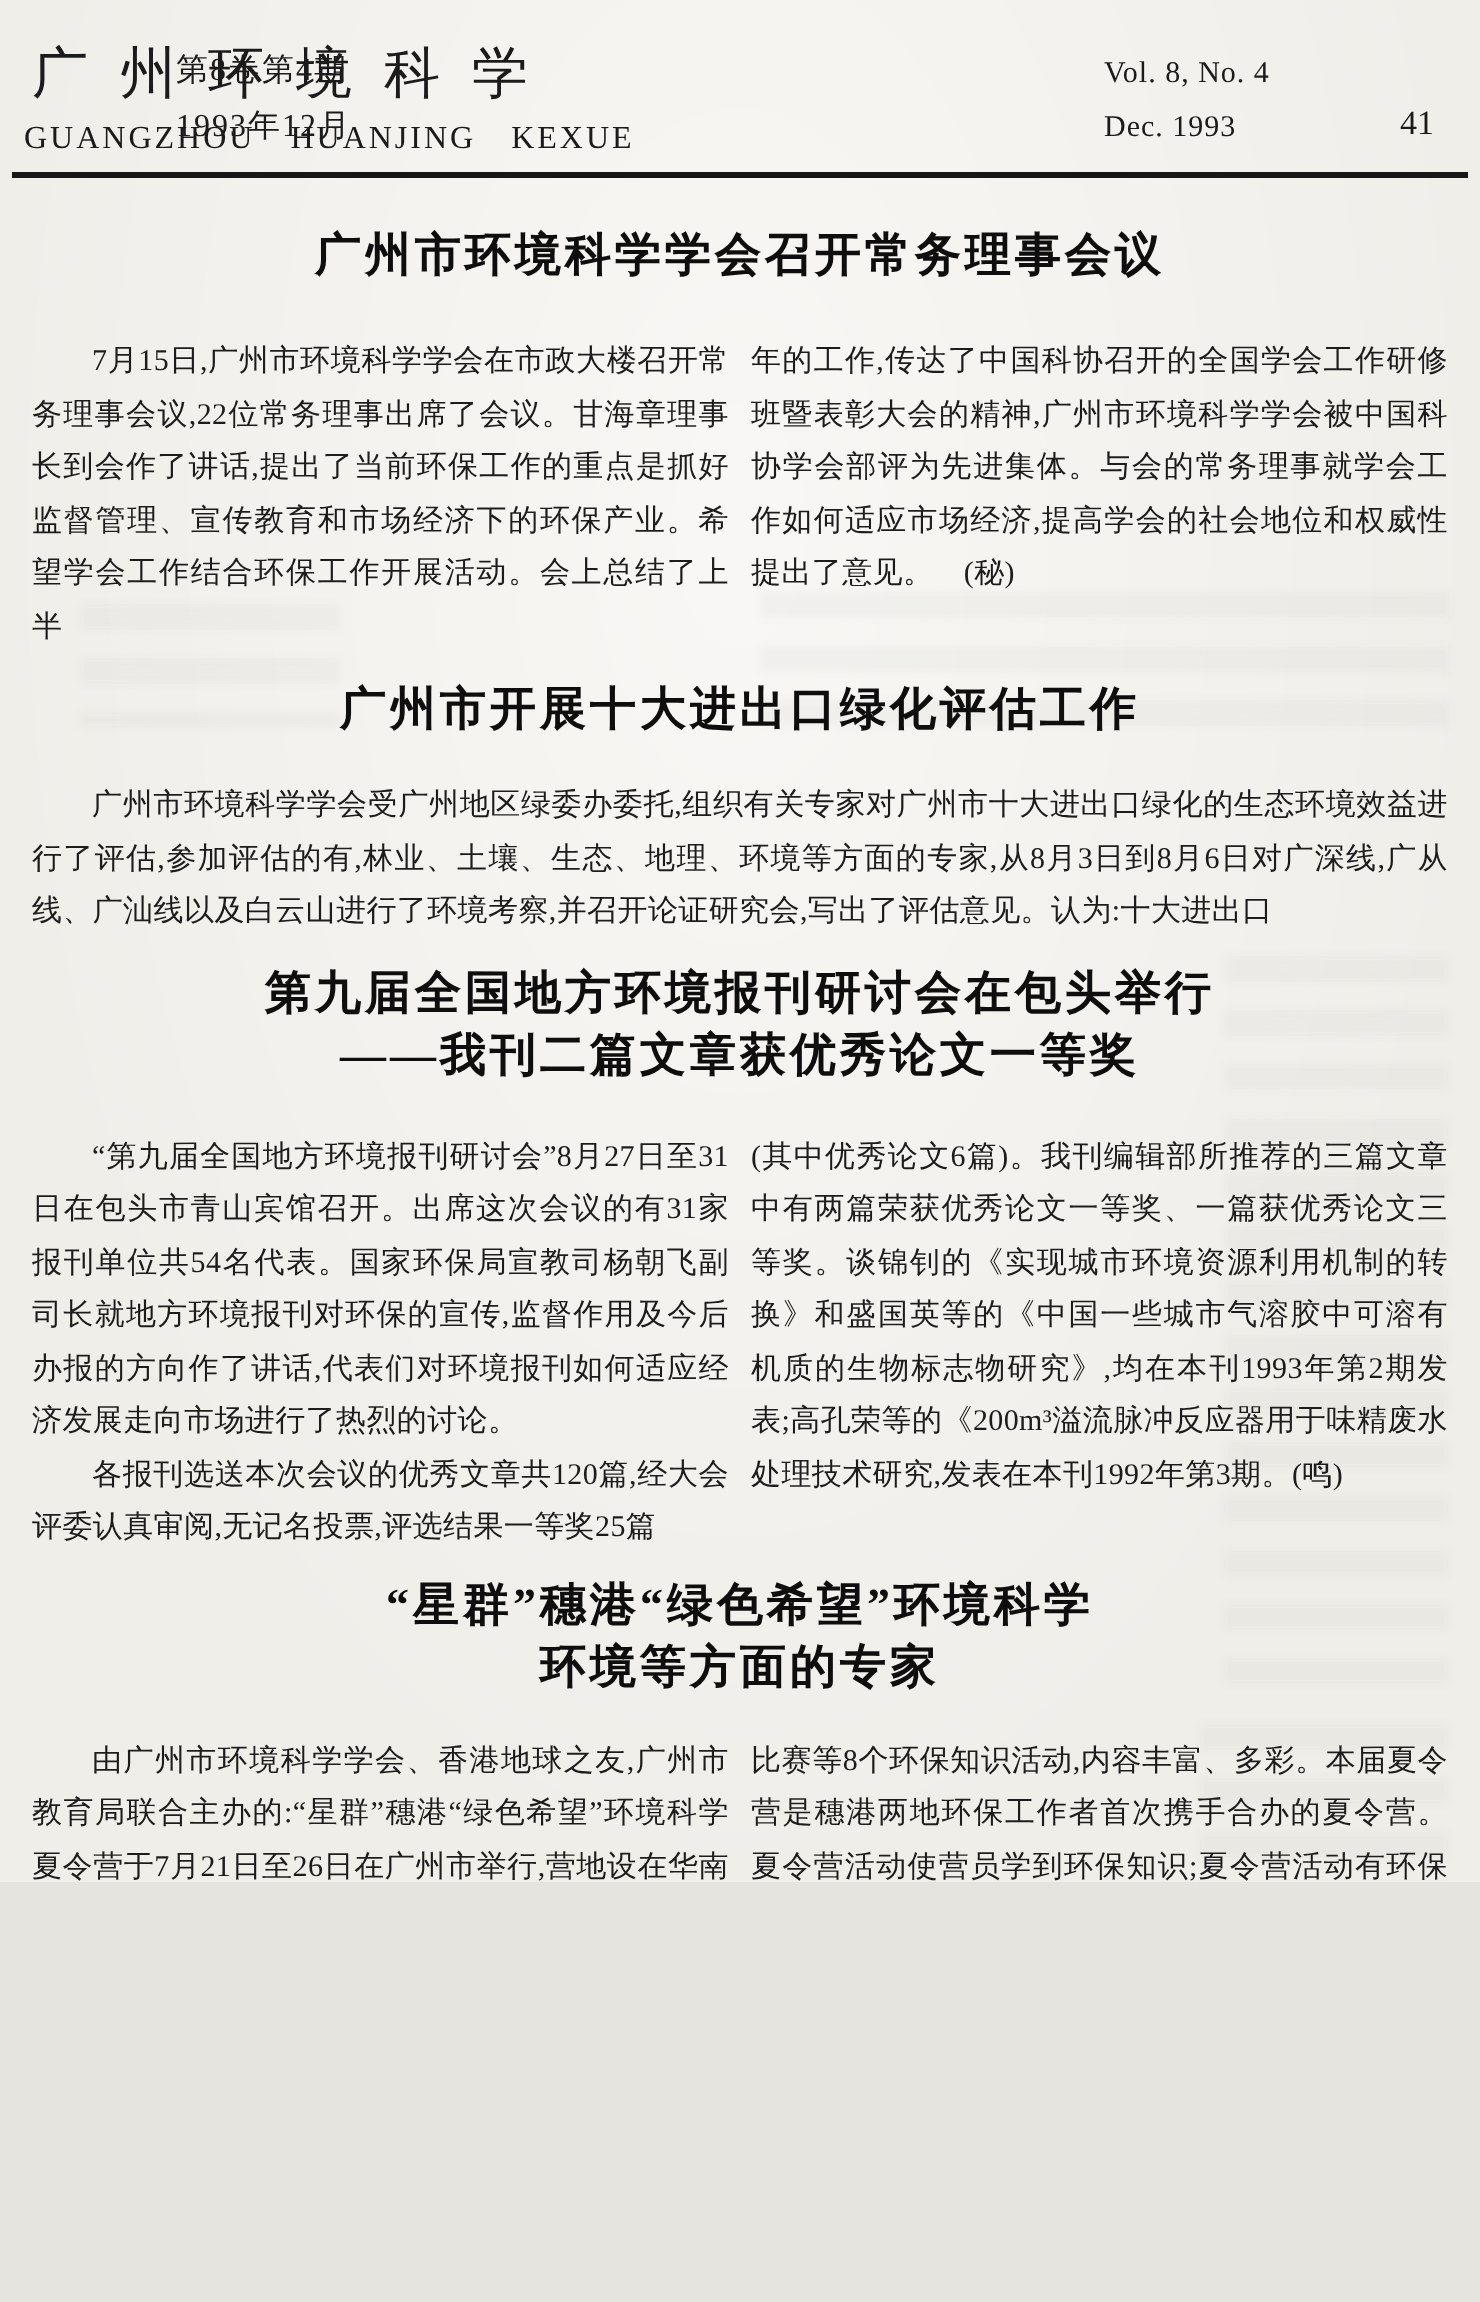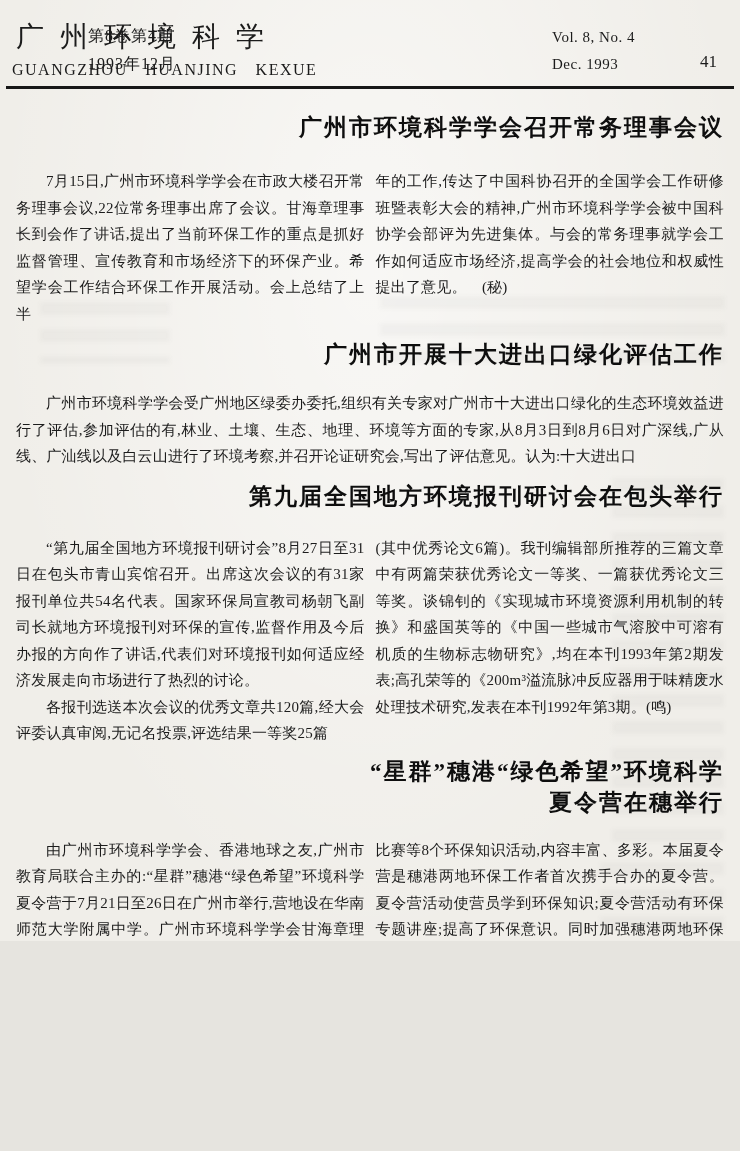--- a/index.html
+++ b/index.html
@@ -20,21 +20,21 @@
   .hdr-left  { position:absolute; left:88px;  top:22px; font-size:16px; line-height:28px; letter-spacing:1px; }
   .masthead  { position:absolute; left:0; right:0; top:18px; }
   .mh-cn     { font-size:28px; letter-spacing:16px; text-indent:16px; font-weight:500; }
   .mh-py     { font-size:16px; letter-spacing:1.5px; word-spacing:12px; margin-top:5px;padding-left:12px; }
   .hdr-right { position:absolute; left:552px; top:24px; font-size:15px; line-height:27px; letter-spacing:.5px; }
   .page-num  { position:absolute; left:700px; top:52px; font-size:17px; }
   .rule      { position:absolute; left:6px; right:6px; top:86px; height:3px; background:#171717; }
   
   .content { padding:0 16px; position:relative; }
   .title {
-    margin:0; text-align:right; font-weight:700; color:#0e0e0e;
+    margin:0; text-align:center; font-weight:700; color:#0e0e0e;
     font-size:23px; line-height:30px; letter-spacing:2px;
     font-family:"Liberation Serif","DejaVu Serif",serif;
   }
   .t-sub { line-height:31px; }
   .a1 .title { margin-top:23px; }
   .a2 .title { margin-top:13px; }
   .a3 .title-block { margin-top:12px; }
   .a4 .title-block { margin-top:10px; }
   .cols { display:flex; gap:11px; }
   .a1 .cols { margin-top:25px; }
@@ -104,36 +104,37 @@
       <div class="cols">
         <div class="col">
           <p class="indent">广州市环境科学学会受广州地区绿委办委托,组织有关专家对广州市十大进出口绿化的生态环境效益进行了评估,参加评估的有,林业、土壤、生态、地理、环境等方面的专家,从8月3日到8月6日对广深线,广从线、广汕线以及白云山进行了环境考察,并召开论证研究会,写出了评估意见。认为:十大进出口</p>
         </div>
       </div>
     </section>
 
     <section class="article a3">
       <div class="title-block">
         <h2 class="title">第九届全国地方环境报刊研讨会在包头举行</h2>
+        <h2 class="title t-sub">——我刊二篇文章获优秀论文一等奖</h2>
       </div>
       <div class="cols">
         <div class="col">
           <p class="indent">“第九届全国地方环境报刊研讨会”8月27日至31日在包头市青山宾馆召开。出席这次会议的有31家报刊单位共54名代表。国家环保局宣教司杨朝飞副司长就地方环境报刊对环保的宣传,监督作用及今后办报的方向作了讲话,代表们对环境报刊如何适应经济发展走向市场进行了热烈的讨论。</p>
           <p class="indent">各报刊选送本次会议的优秀文章共120篇,经大会评委认真审阅,无记名投票,评选结果一等奖25篇</p>
         </div>
         <div class="col">
           <p>(其中优秀论文6篇)。我刊编辑部所推荐的三篇文章中有两篇荣获优秀论文一等奖、一篇获优秀论文三等奖。谈锦钊的《实现城市环境资源利用机制的转换》和盛国英等的《中国一些城市气溶胶中可溶有机质的生物标志物研究》,均在本刊1993年第2期发表;高孔荣等的《200m³溢流脉冲反应器用于味精废水处理技术研究,发表在本刊1992年第3期。(鸣)</p>
         </div>
       </div>
     </section>
 
     <section class="article a4">
       <div class="title-block">
         <h2 class="title">“星群”穗港“绿色希望”环境科学</h2>
-        <h2 class="title t-sub">夏令营在穗举行</h2>
+        <h2 class="title t-sub">环境等方面的专家</h2>
       </div>
       <div class="cols">
         <div class="col">
           <p class="indent">由广州市环境科学学会、香港地球之友,广州市教育局联合主办的:“星群”穗港“绿色希望”环境科学夏令营于7月21日至26日在广州市举行,营地设在华南师范大学附属中学。广州市环境科学学会甘海章理事长、广州市教育局叶世雄局长、香港地球之友吴方笑薇总干事担任夏令营营长。夏令营活动有环保专题讲座、参观工厂环保设施、考察自然保护区和环保知识竞赛、环保手抄报比赛、环保造型表演、环保演讲</p>
         </div>
         <div class="col">
           <p>比赛等8个环保知识活动,内容丰富、多彩。本届夏令营是穗港两地环保工作者首次携手合办的夏令营。夏令营活动使营员学到环保知识;夏令营活动有环保专题讲座;提高了环保意识。同时加强穗港两地环保工作者的交流,促进了相互的了解。本次夏令营得到了广州星群(药业)股份有限公司等企业和单位的大力支持。(秘)</p>
         </div>
       </div>
     </section>

